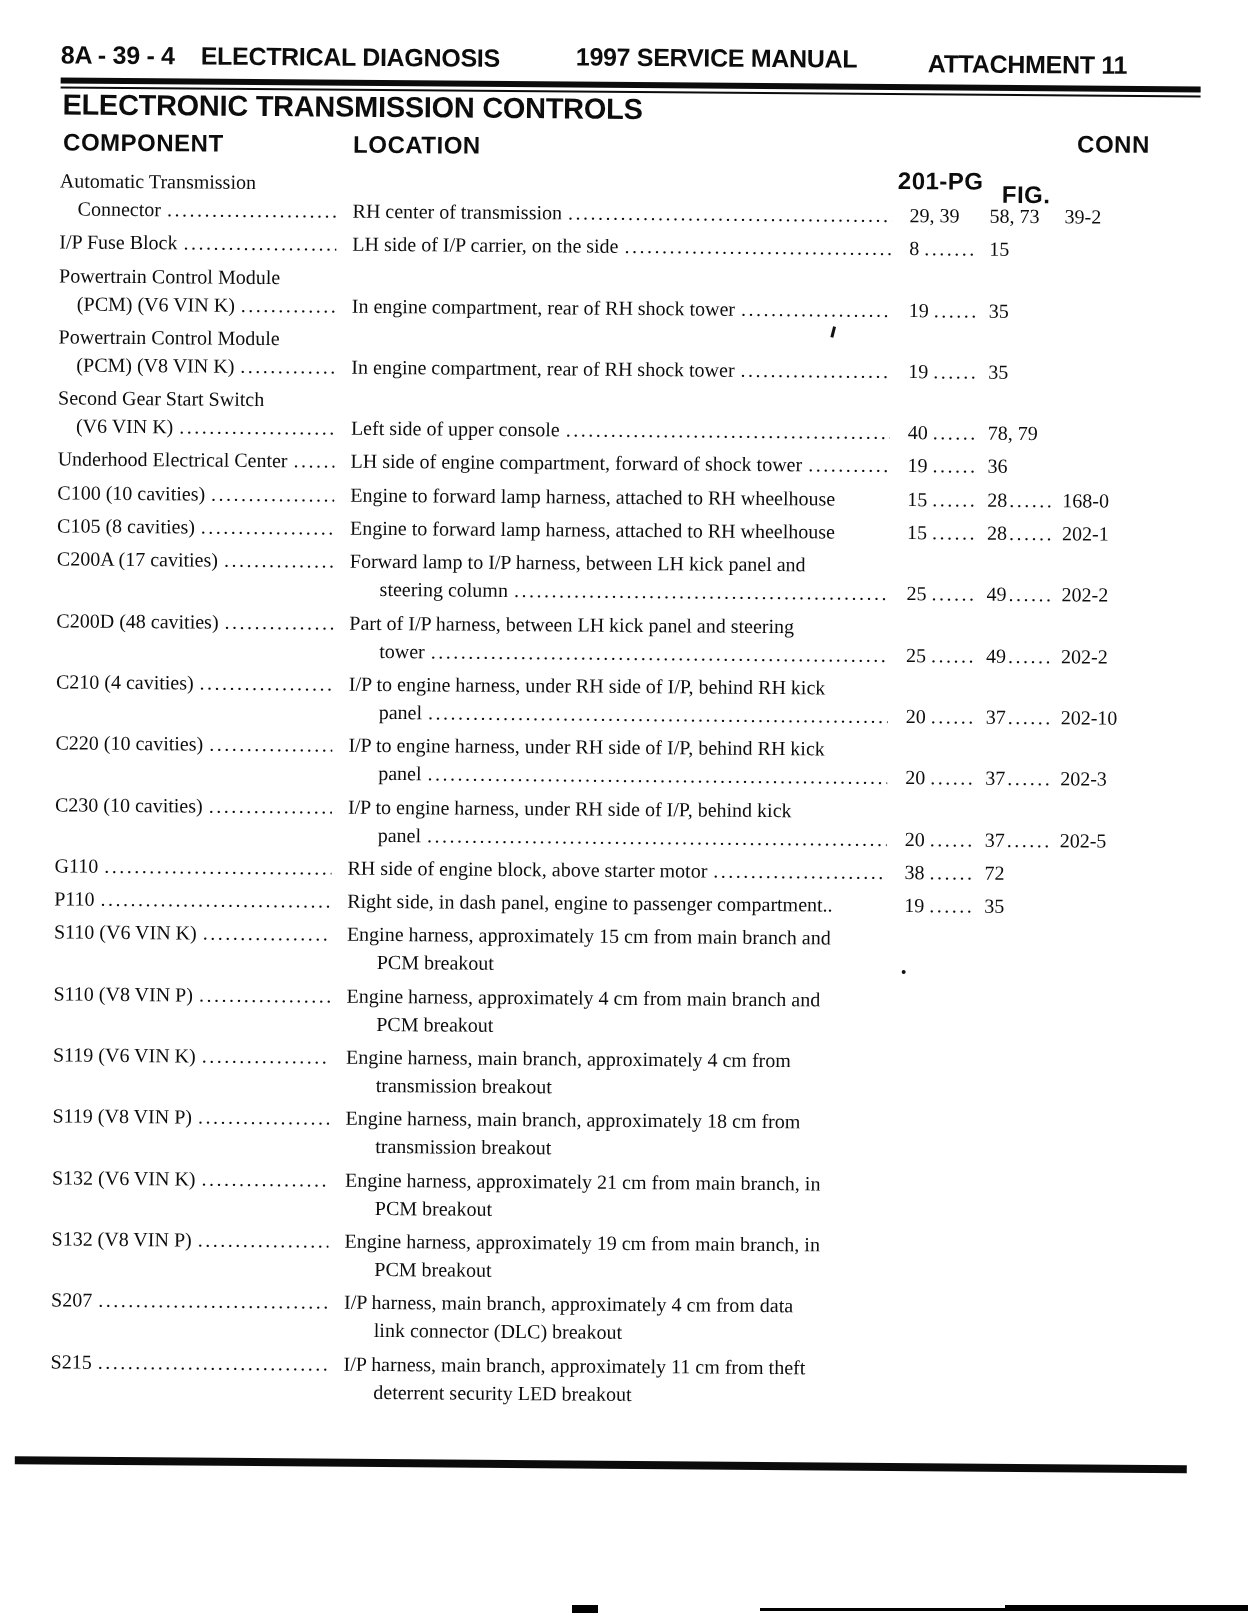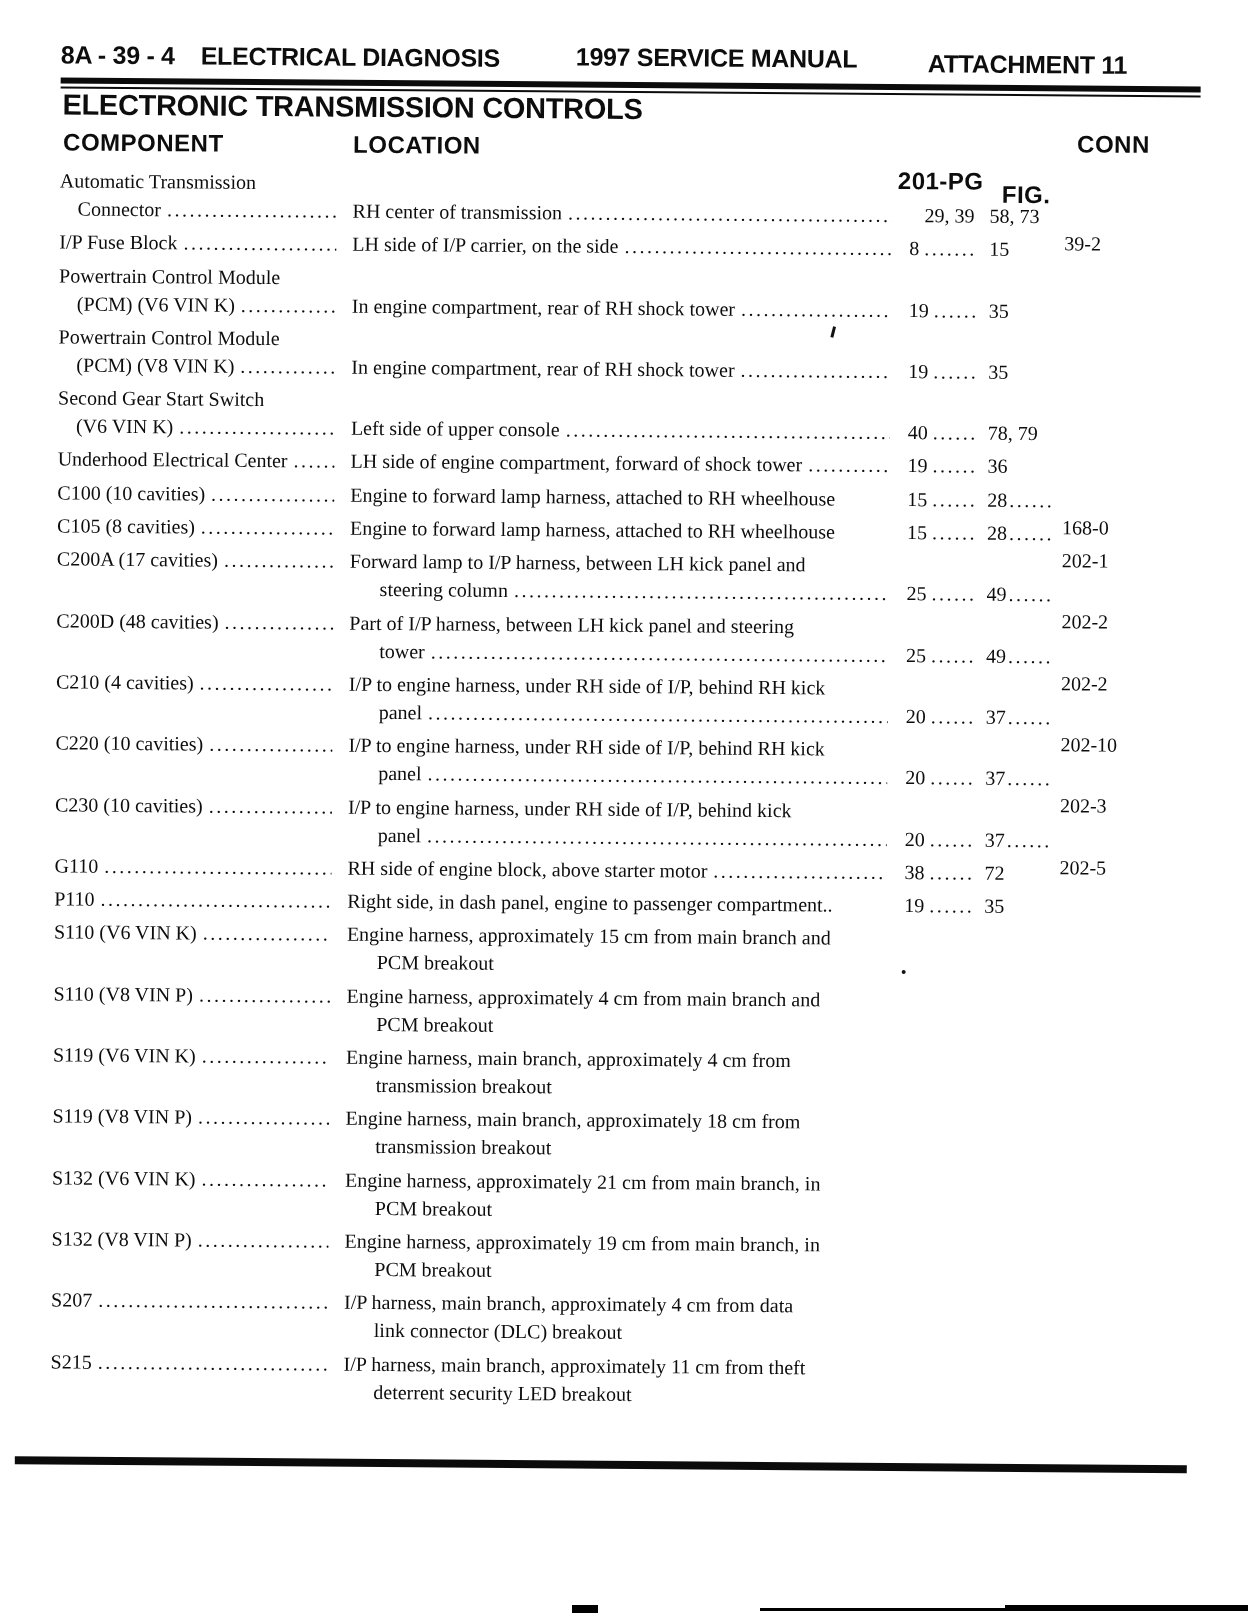--- a/index.html
+++ b/index.html
@@ -24,23 +24,23 @@
   .ch-loc{left:348px;top:128px;}
   .ch-pg{left:893px;top:136px;margin-top:24px;}
   .ch-fig{left:997px;top:136px;margin-top:37px;}
   .ch-conn{left:1072px;top:122px;}
   
   .tbody{position:absolute;left:55px;top:166px;width:1100px;}
   .row{margin-bottom:5.3px;}
   .tline{display:flex;height:28px;line-height:28px;font-size:20px;}
   .comp-cell{flex:none;width:293px;display:flex;overflow:hidden;box-sizing:border-box;}
   .loc-cell{flex:none;width:557px;display:flex;overflow:visible;box-sizing:border-box;}
-  .pg-cell{flex:none;width:80px;display:flex;overflow:hidden;box-sizing:border-box;justify-content:center;}
+  .pg-cell{flex:none;width:80px;display:flex;overflow:hidden;box-sizing:border-box;}
   .fig-cell{flex:none;width:75px;display:flex;overflow:hidden;box-sizing:border-box;align-items:flex-end;}
-  .conn-cell{flex:none;width:95px;white-space:nowrap;box-sizing:border-box;margin-top:27px;}
+  .conn-cell{flex:none;width:95px;white-space:nowrap;box-sizing:border-box;}
   .comp-text,.loc-text,.val{white-space:nowrap;flex:none;}
   .ind{padding-left:18px;}
   .ind2{padding-left:30px;}
   .leader{flex:1 1 auto;min-width:0;overflow:hidden;white-space:nowrap;letter-spacing:2.5px;}
   .leader::after{content:".........................................................................................................";}
   .comp-cell .leader{margin:0 16px 0 6px;}
   .loc-cell .leader{margin:0 18px 0 6px;}
   .pg-cell .leader{margin:0 12px 0 5px;}
   .fig-cell .leader{margin:0 10px 0 2px;}
   

